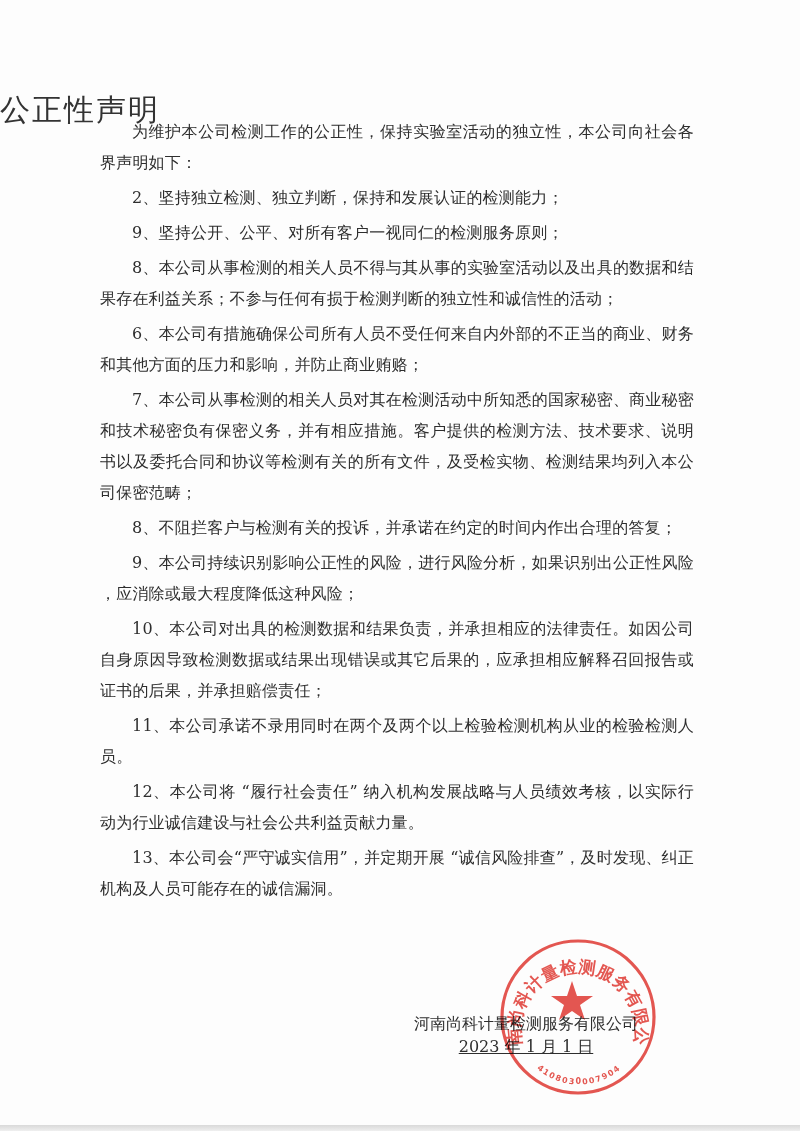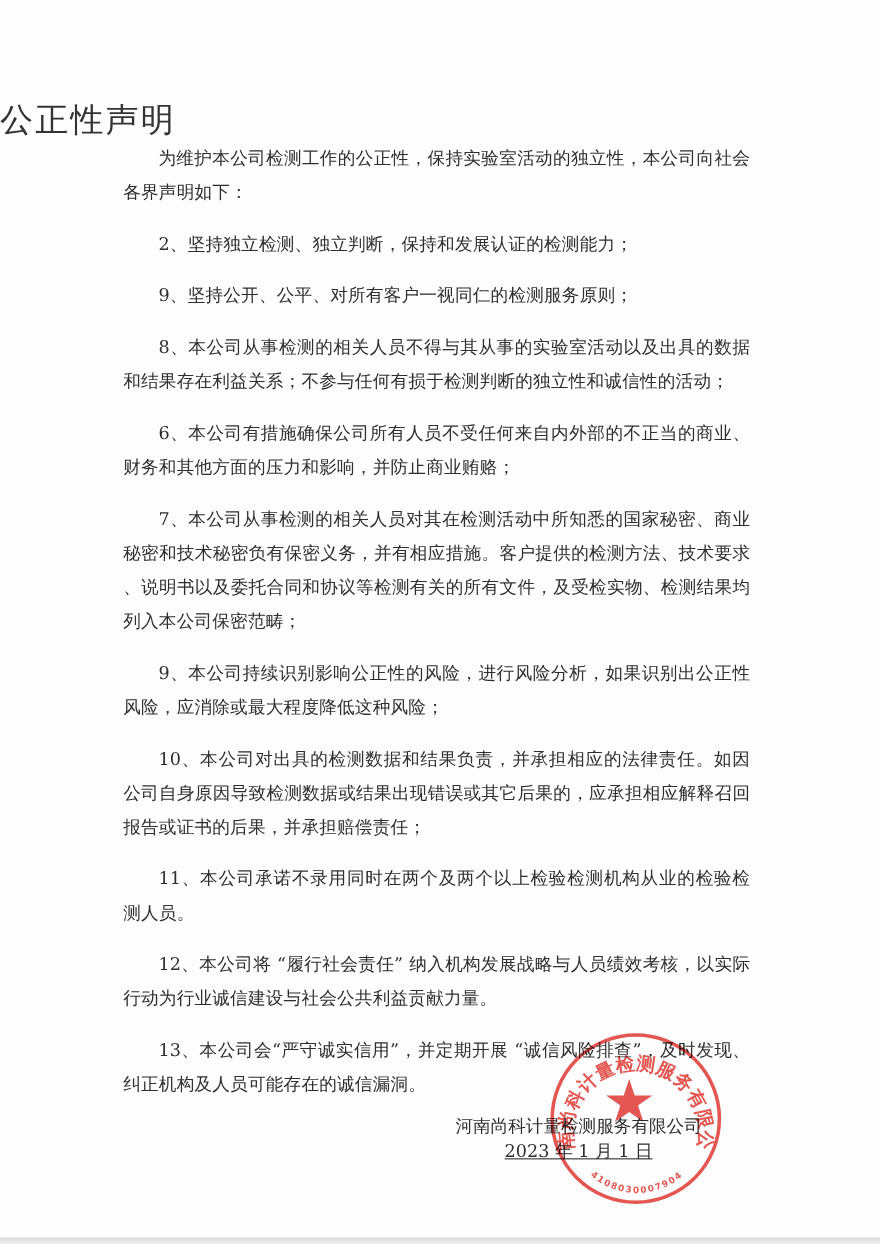--- a/index.html
+++ b/index.html
@@ -47,21 +47,21 @@
       position: absolute;
       left: 96px;
       top: 112px;
       width: 602px;
       font-size: 16px;
       line-height: 31px;
       letter-spacing: 0.2px;
       color: #2e2e2e;
     }
     .para {
-      margin: 16px;
+      margin: 4px;
       text-indent: 32px;
       text-align: justify;
       text-align-last: left;
       line-break: anywhere;
       word-break: break-all;
     }
     .signature {
       position: absolute;
       left: 408px;
       top: 1012px;
@@ -96,20 +96,21 @@
 
 <h1 class="title">公正性声明</h1>
 
 <div class="body-text">
   <p class="para">为维护本公司检测工作的公正性，保持实验室活动的独立性，本公司向社会各界声明如下：</p>
   <p class="para">2、坚持独立检测、独立判断，保持和发展认证的检测能力；</p>
   <p class="para">9、坚持公开、公平、对所有客户一视同仁的检测服务原则；</p>
   <p class="para">8、本公司从事检测的相关人员不得与其从事的实验室活动以及出具的数据和结果存在利益关系；不参与任何有损于检测判断的独立性和诚信性的活动；</p>
   <p class="para">6、本公司有措施确保公司所有人员不受任何来自内外部的不正当的商业、财务和其他方面的压力和影响，并防止商业贿赂；</p>
   <p class="para">7、本公司从事检测的相关人员对其在检测活动中所知悉的国家秘密、商业秘密和技术秘密负有保密义务，并有相应措施。客户提供的检测方法、技术要求、说明书以及委托合同和协议等检测有关的所有文件，及受检实物、检测结果均列入本公司保密范畴；</p>
+  <p class="para">8、不阻拦客户与检测有关的投诉，并承诺在约定的时间内作出合理的答复；</p>
   <p class="para">9、本公司持续识别影响公正性的风险，进行风险分析，如果识别出公正性风险，应消除或最大程度降低这种风险；</p>
   <p class="para">10、本公司对出具的检测数据和结果负责，并承担相应的法律责任。如因公司自身原因导致检测数据或结果出现错误或其它后果的，应承担相应解释召回报告或证书的后果，并承担赔偿责任；</p>
   <p class="para">11、本公司承诺不录用同时在两个及两个以上检验检测机构从业的检验检测人员。</p>
   <p class="para">12、本公司将 “履行社会责任” 纳入机构发展战略与人员绩效考核，以实际行动为行业诚信建设与社会公共利益贡献力量。</p>
   <p class="para">13、本公司会“严守诚实信用”，并定期开展 “诚信风险排查”，及时发现、纠正机构及人员可能存在的诚信漏洞。</p>
 </div>
 
 <div class="signature">
   <span class="sig-company">河南尚科计量检测服务有限公司</span>
   <span class="sig-date">2023 年 1 月 1 日</span>

